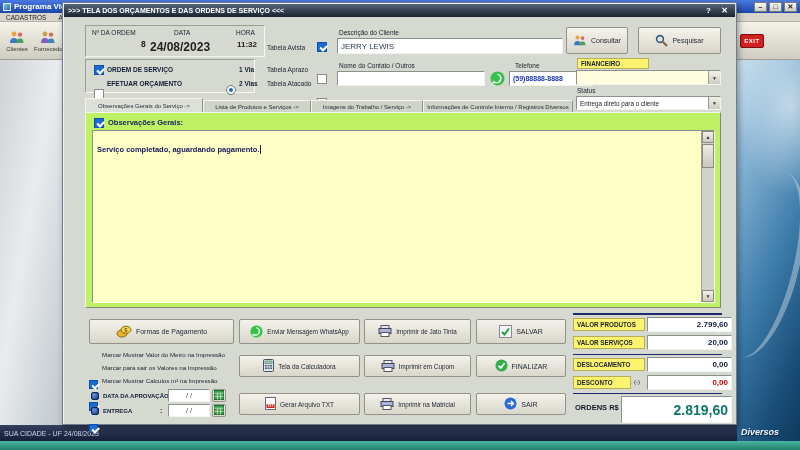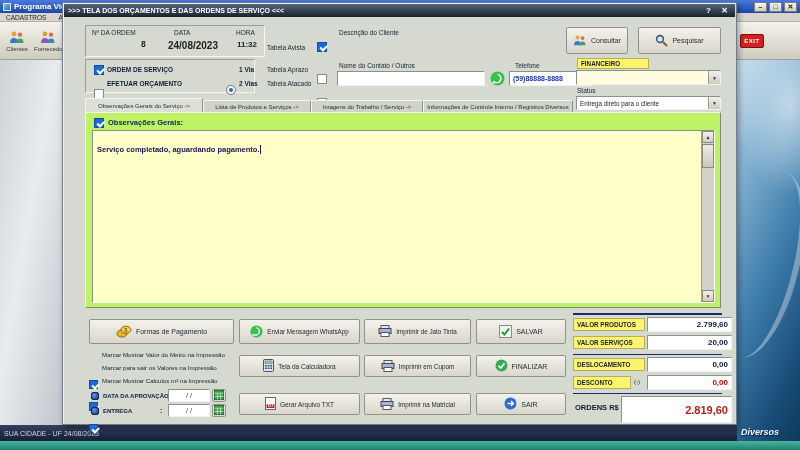--- a/index.html
+++ b/index.html
@@ -76,21 +76,21 @@
   .dd .ddtext{flex:1;display:flex;align-items:center;padding:0 3px;font-size:6.3px;color:#222;
               white-space:nowrap;overflow:hidden}
   .ddarrow{width:12px;background:linear-gradient(#f2f0e8,#cfccc2);border-left:1px solid #9a9a8e;
            display:flex;align-items:center;justify-content:center;font-size:5px;color:#333}
   .ddarrow::before{content:"▼"}
   .ylbl{background:#fcf46e;border:1px solid #b8ae58;color:#18202c;font-weight:bold;font-size:6.3px;
         display:flex;align-items:center;padding:0 3px;white-space:nowrap}
   .val{background:#fff;border:1px solid;border-color:#8a928e #f2f4ee #f2f4ee #8a928e;font-weight:bold;
        font-size:8px;color:#0e1a46;display:flex;align-items:center;justify-content:flex-end;padding:0 3px}
   .val.red{color:#d00000}
-  .val.total{font-size:11px;color:#b91c1c}
+  .val.total{font-size:14px;color:#0f766e}
   .navyline{background:#1c2a6e}
   .dot{width:8px;height:8px;border-radius:2px;background:radial-gradient(circle at 35% 35%,#6a95e0,#12307a);
        border:1px solid #0c2456}
 </style>
 </head>
 <body>
 
 <div id="root">
 
   <div class="a titlebar">
@@ -150,21 +150,21 @@
       <div style="margin-left:auto;display:flex;gap:3px">
         <div class="dbtn">?</div>
         <div class="dbtn">✕</div>
       </div>
     </div>
 
     <div class="a etched" style="left:22px;top:22px;width:180px;height:32px">
       <span class="a slbl" style="left:6px;top:3px">Nº DA ORDEM</span>
       <span class="a" style="left:55px;top:13px;font-size:8.5px;font-weight:bold">8</span>
       <span class="a slbl" style="left:88px;top:3px">DATA</span>
-      <span class="a" style="left:64px;top:14px;width:68px;text-align:right;font-size:10px;font-weight:bold">24/08/2023</span>
+      <span class="a" style="left:64px;top:14px;width:68px;text-align:left;font-size:12px;font-weight:bold">24/08/2023</span>
       <span class="a slbl" style="left:150px;top:3px">HORA</span>
       <span class="a" style="left:144px;top:14px;width:34px;text-align:center;font-size:8px;font-weight:bold">11:32</span>
     </div>
 
     <span class="a slbl" style="left:204px;top:41px">Tabela Avista</span>
     <div class="a cb" style="left:254px;top:39px"></div>
     <span class="a slbl" style="left:204px;top:63px">Tabela Aprazo</span>
     <div class="a cb off" style="left:254px;top:61px"></div>
     <span class="a slbl" style="left:204px;top:77px">Tabela Atacado</span>
     <div class="a cb off" style="left:254px;top:75px"></div>
@@ -174,20 +174,21 @@
       <span class="a slbl blbl" style="left:21px;top:6px">ORDEM DE SERVIÇO</span>
       <div class="a cb off" style="left:8px;top:19px"></div>
       <span class="a slbl blbl" style="left:21px;top:20px">EFETUAR ORÇAMENTO</span>
       <div class="a rad on" style="left:140px;top:5px"></div>
       <span class="a slbl blbl" style="left:153px;top:6px">1 Via</span>
       <div class="a rad" style="left:140px;top:19px"></div>
       <span class="a slbl blbl" style="left:153px;top:20px">2 Vias</span>
     </div>
 
     <span class="a slbl" style="left:276px;top:26px">Descrição do Cliente</span>
+    <div class="a inp" style="left:274px;top:35px;width:226px;height:16px">JERRY LEWIS</div>
 
     <div class="a btn" style="left:503px;top:24px;width:62px;height:27px">
       <span><svg width="14" height="11" viewBox="0 0 16 13">
             <circle cx="5" cy="3" r="2.4" fill="#e8a33c"></circle>
             <path d="M1 12 Q1 7 5 7 Q9 7 9 12 Z" fill="#3c78c8"></path>
             <circle cx="11" cy="3.6" r="2.2" fill="#d46a6a"></circle>
             <path d="M7.5 12 Q7.5 7.6 11 7.6 Q14.5 7.6 14.5 12 Z" fill="#4aa05a"></path>
           </svg></span>
       <span>Consultar</span>
     </div>

